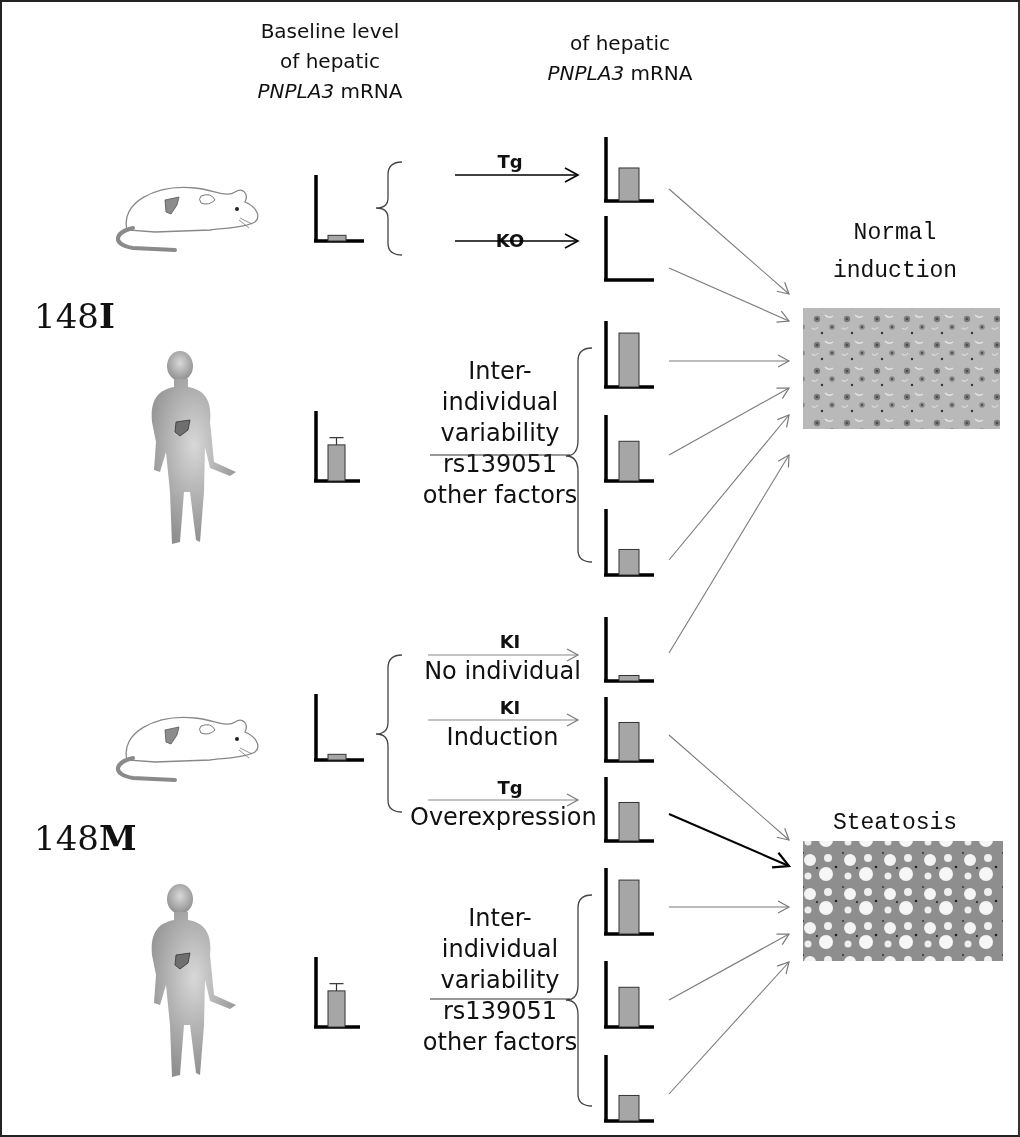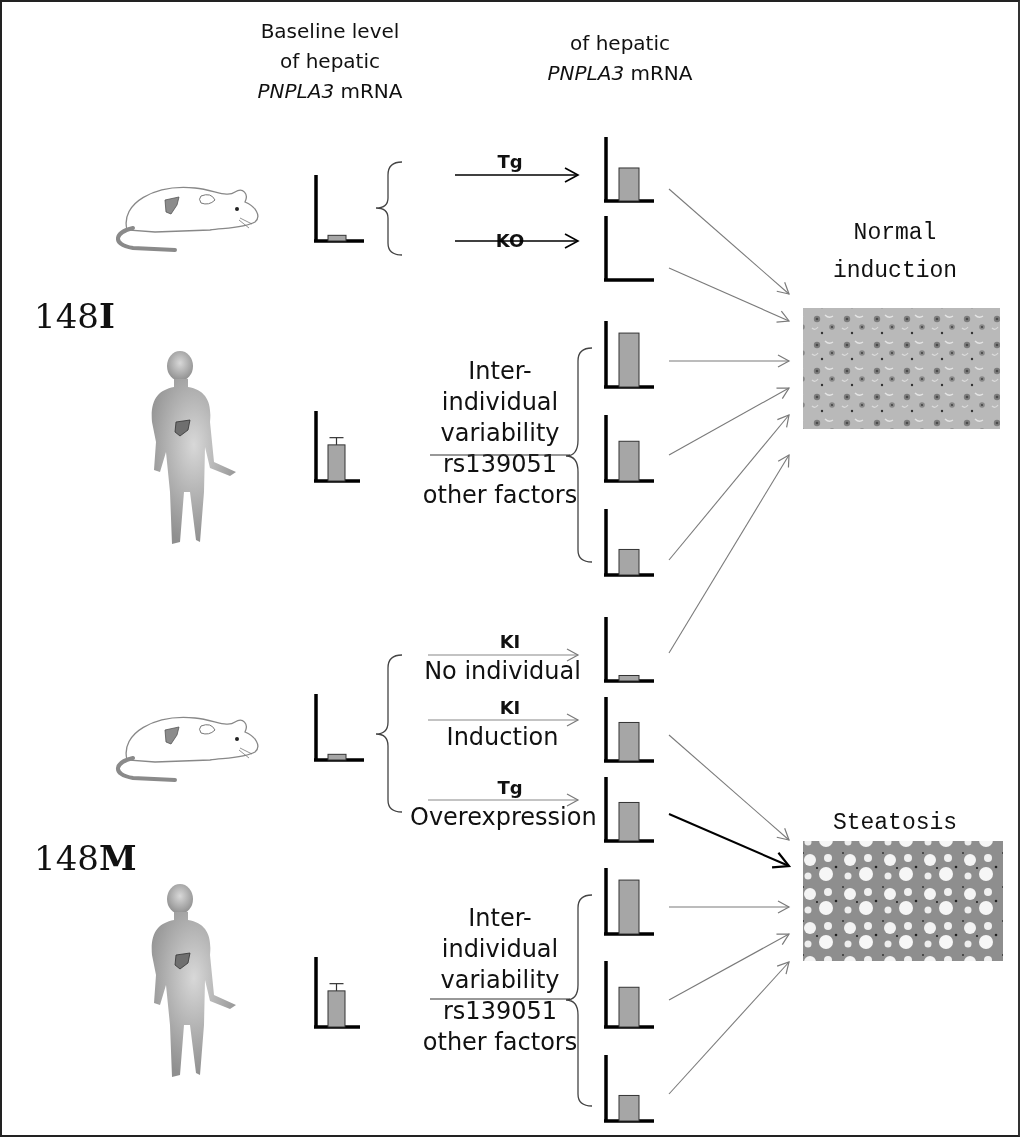--- a/index.html
+++ b/index.html
@@ -23,21 +23,21 @@
   <div>Baseline level</div>
   <div>of hepatic</div>
   <div><i>PNPLA3</i><span> mRNA</span></div>
 </div>
 <div class="hdr" style="left:500px; top:28px; width:240px;">
   <div>of hepatic</div>
   <div><i>PNPLA3</i><span> mRNA</span></div>
 </div>
 
 <div class="allele" style="left:34px; top:296px;text-align:right;"><span>148</span><b>I</b></div>
-<div class="allele" style="left:34px; top:818px;margin-top:20px;"><span>148</span><b>M</b></div>
+<div class="allele" style="left:34px; top:818px;"><span>148</span><b>M</b></div>
 
 <div class="outcome" style="left:800px; top:214px; width:190px;">
   <div>Normal</div>
   <div>induction</div>
 </div>
 <div class="outcome" style="left:800px; top:780px; width:190px;margin-top:24px;">
   <div>Steatosis</div>
 </div>
 
 <div class="lbl bold" style="left:470px; top:146px; width:80px;">Tg</div>

